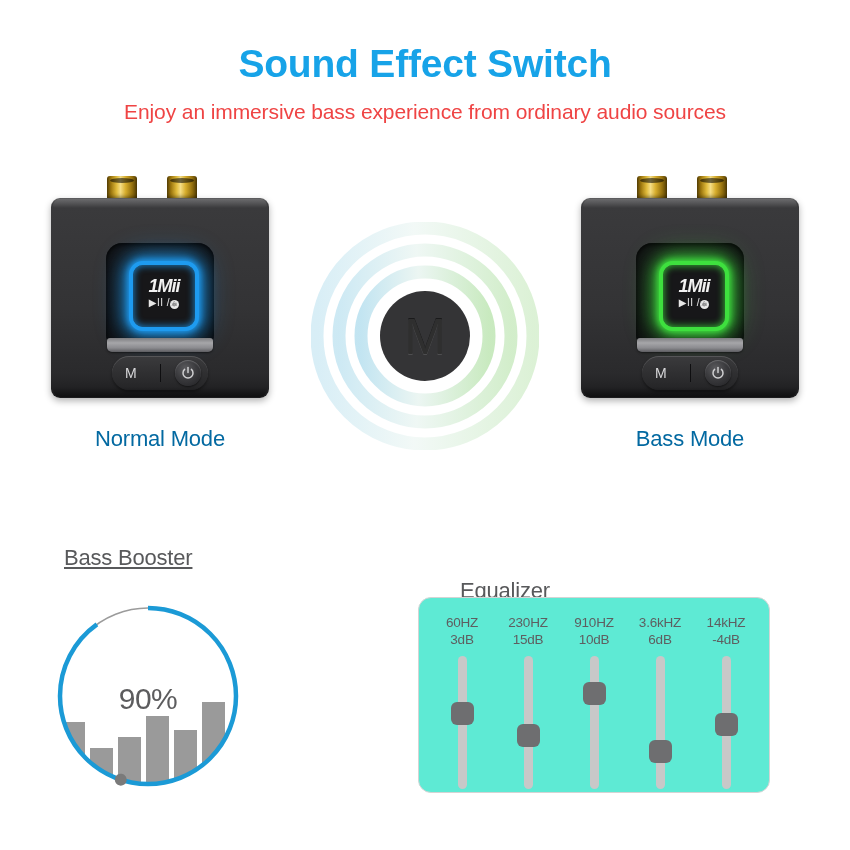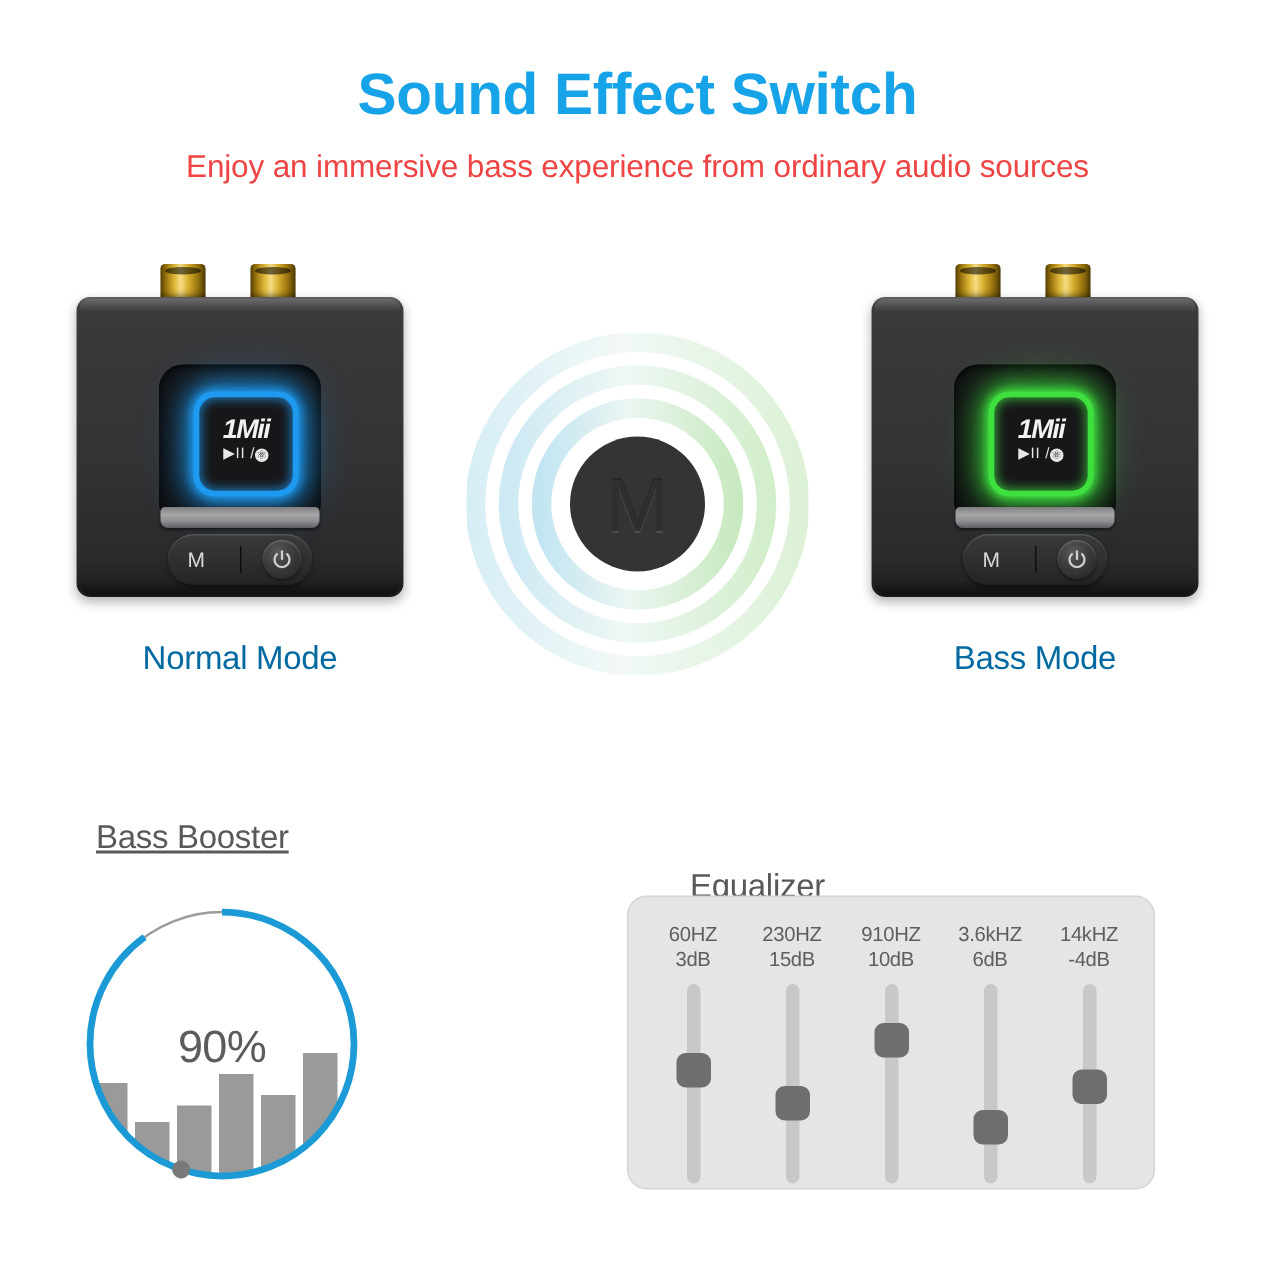--- a/index.html
+++ b/index.html
@@ -285,21 +285,21 @@
 
   
   .eq-panel {
     position: absolute;
     left: 418px;
     top: 597px;
     width: 352px;
     height: 196px;
     border: 1.5px solid #d4d4d4;
     border-radius: 13px;
-    background: #e5e5e5;
+    background: #5eead4;
     box-sizing: border-box;
   }
   .eq-bands {
     position: absolute;
     left: 0; right: 0; top: 0; bottom: 0;
     display: flex;
     justify-content: space-around;
     align-items: flex-start;
     padding: 16px 10px 0 10px;
     box-sizing: border-box;

